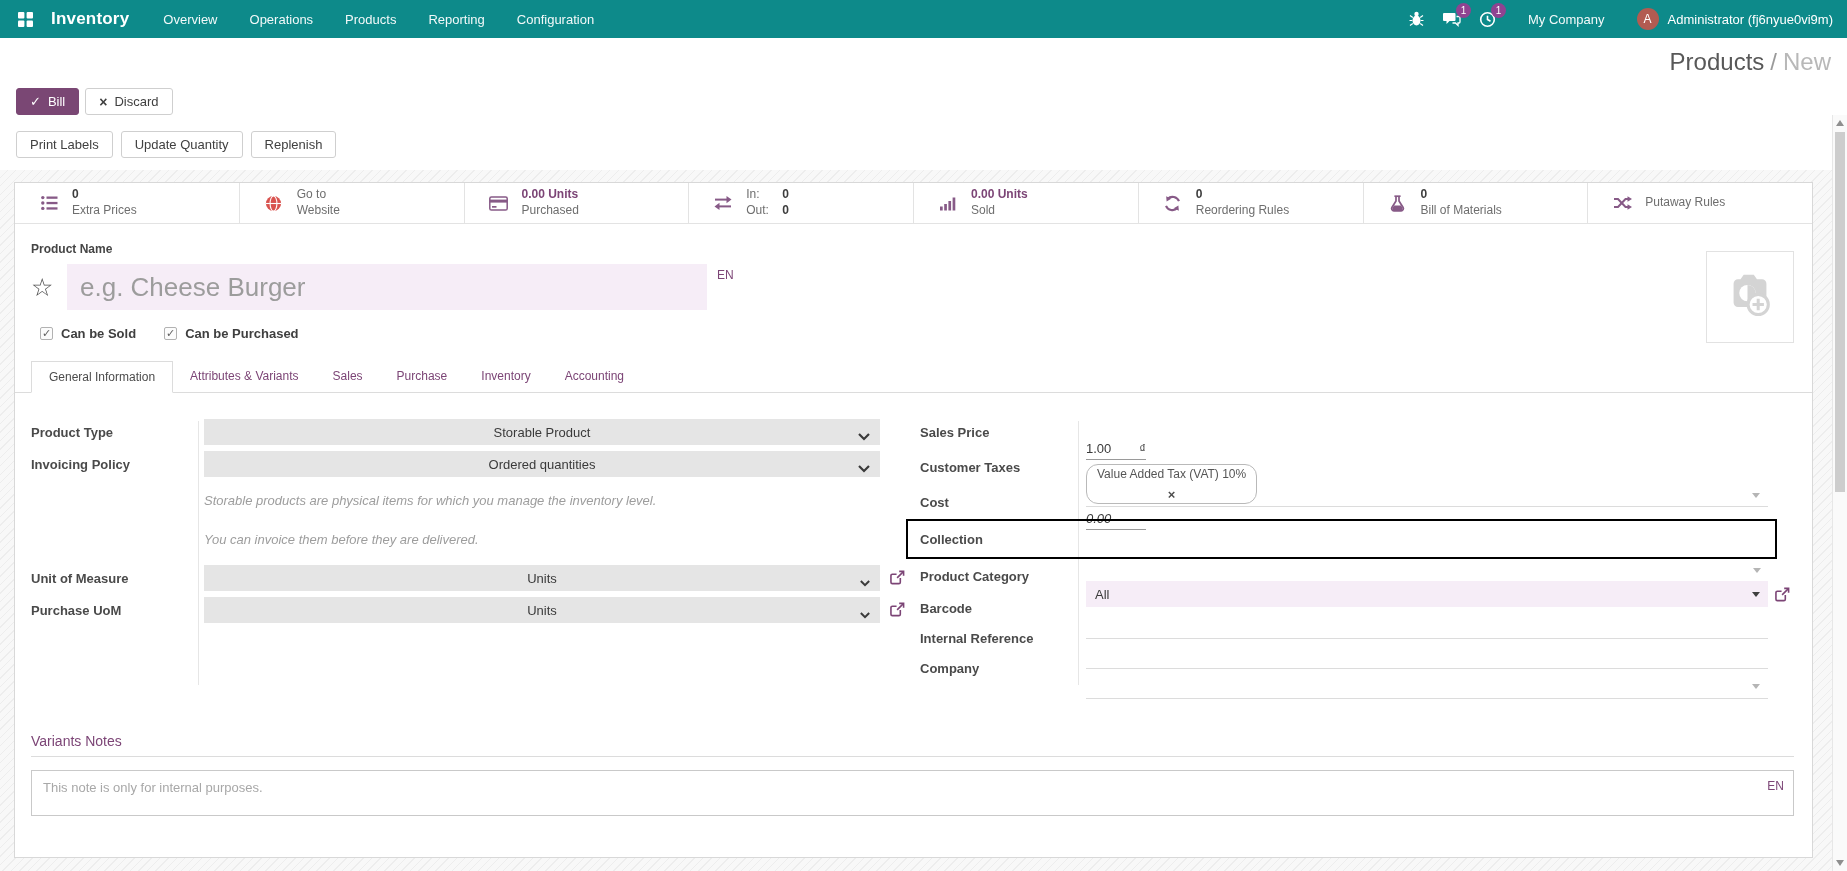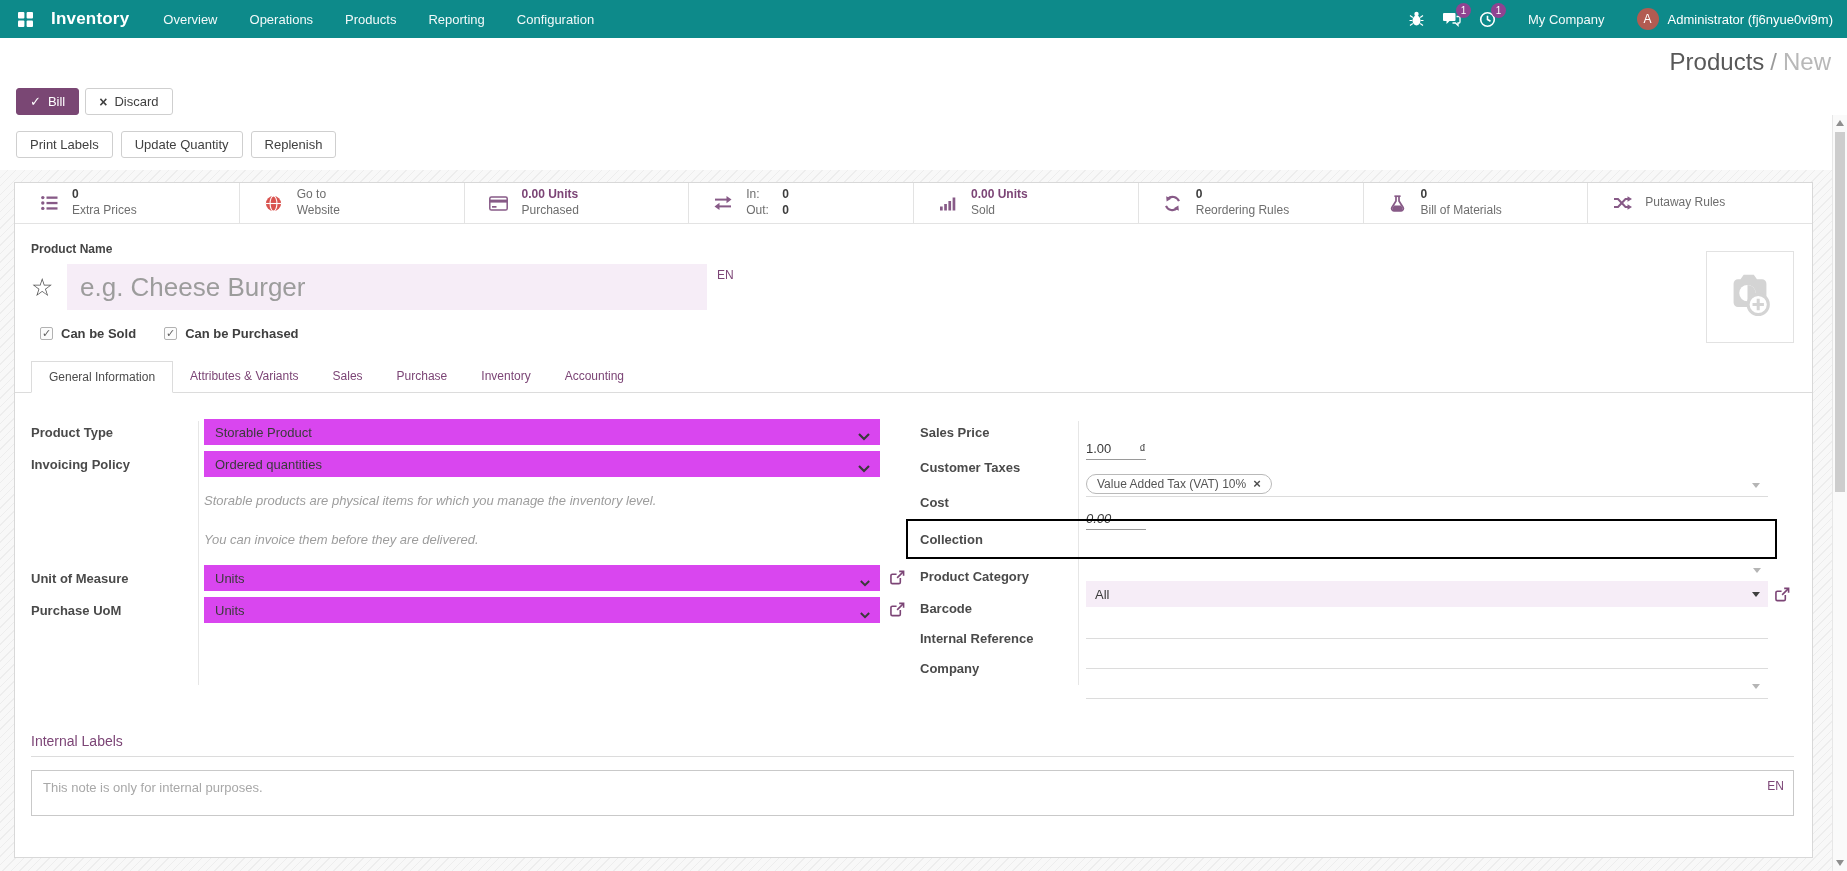--- a/index.html
+++ b/index.html
@@ -73,32 +73,32 @@
   .group-left { width:873px; }
   .group-right { flex:1; padding-left:16px; padding-right:26px; }
   .vline { position:absolute; top:2px; bottom:2px; width:1px; background:#e6e6e6; }
   .group-left .vline { left:167px; }
   .group-right .vline { left:174px; }
   .frow { display:flex; align-items:center; height:26px; margin-bottom:6px; position:relative; }
   .flabel { font-size:13px; font-weight:bold; color:#4a4a4a; flex-shrink:0; }
   .group-left .flabel { width:173px; }
   .group-right .flabel { width:166px; }
   .control { width:676px; position:relative; }
-  .sel { height:26px; background:#d946ef; display:flex; align-items:center; padding:0 11px; font-size:13px; color:#3a3a3a; cursor:pointer; position:relative; }
+  .sel { height:26px; background:#e5e5e5; display:flex; align-items:center; padding:0 11px; font-size:13px; color:#3a3a3a; cursor:pointer; position:relative;justify-content:center; }
   .sel .chev { position:absolute; right:10px; top:10px; }
   .help { font-style:italic; color:#9d9d9d; font-size:13px; margin-left:173px; }
   .help-1 { margin-top:16px; }
   .help-2 { margin-top:24px; margin-bottom:18px; }
   .m2o-ext { position:absolute; right:-25px; top:5px; cursor:pointer; }
   .rcontrol { flex:1; position:relative;margin-top:36px; }
   .money-box { width:60px; display:flex; justify-content:space-between; align-items:baseline; border-bottom:1px solid #9a9a9a; font-size:13px; color:#3a3a3a; padding-bottom:3px; }
   .uline { border-bottom:1px solid #dcdcdc; height:26px; display:flex; align-items:center; position:relative; cursor:text; }
   .caret { width:0; height:0; border-left:4px solid transparent; border-right:4px solid transparent; border-top:5px solid #b5b5b5; position:absolute; right:8px; top:11px; }
   .caret.dark { border-top-color:#3f3f3f; }
-  .tag { display:inline-flex; align-items:center; gap:7px; border:1px solid #b9b9b9; border-radius:12px; padding:2px 10px; font-size:12px; color:#555; margin-bottom:2px; }
+  .tag { display:inline-flex; align-items:center; gap:7px; border:1px solid #b9b9b9; border-radius:12px; padding:2px 10px; font-size:12px; color:#555; margin-bottom:2px;flex-direction:column; }
   .tag-x { font-weight:bold; color:#4d4d4d; cursor:pointer; font-size:13px; line-height:1; }
   .row-taxes { height:32px; align-items:center; }
   .row-taxes .rcontrol { border-bottom:1px solid #dcdcdc; }
   .row-collection { height:40px; border:2px solid #000000; margin-left:-14px; padding-left:12px; margin-right:-9px; margin-bottom:4px; }
   .pinkfield { height:26px; background:#f6edf7; display:flex; align-items:center; padding:0 9px; font-size:13px; color:#3a3a3a; position:relative; cursor:pointer; }
 
   
   .notes { margin-top:46px; padding:0 18px 0 16px; }
   .notes-title { font-size:14px; color:#7c4576; }
   .notes-hr { border:none; border-top:1px solid #dcdcdc; margin-top:7px; }
@@ -499,21 +499,21 @@
         <div class="frow">
           <span class="flabel">Company</span>
           <div class="rcontrol uline">
             <span class="caret"></span>
           </div>
         </div>
       </div>
     </div>
 
     <div class="notes">
-      <div class="notes-title">Internal Labels</div>
+      <div class="notes-title">Variants Notes</div>
       <hr class="notes-hr">
       <div class="notes-wrap">
         <textarea class="notes-area" placeholder="This note is only for internal purposes." style=""></textarea>
         <span class="en">EN</span>
       </div>
     </div>
 
   </div>
 </div>
 

